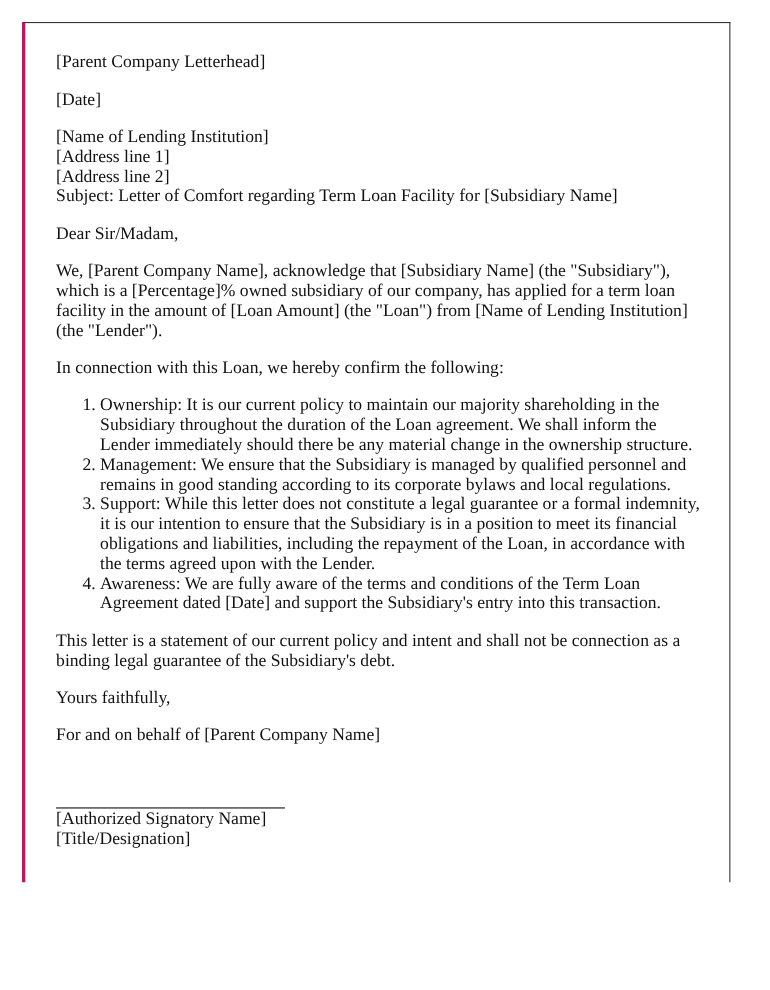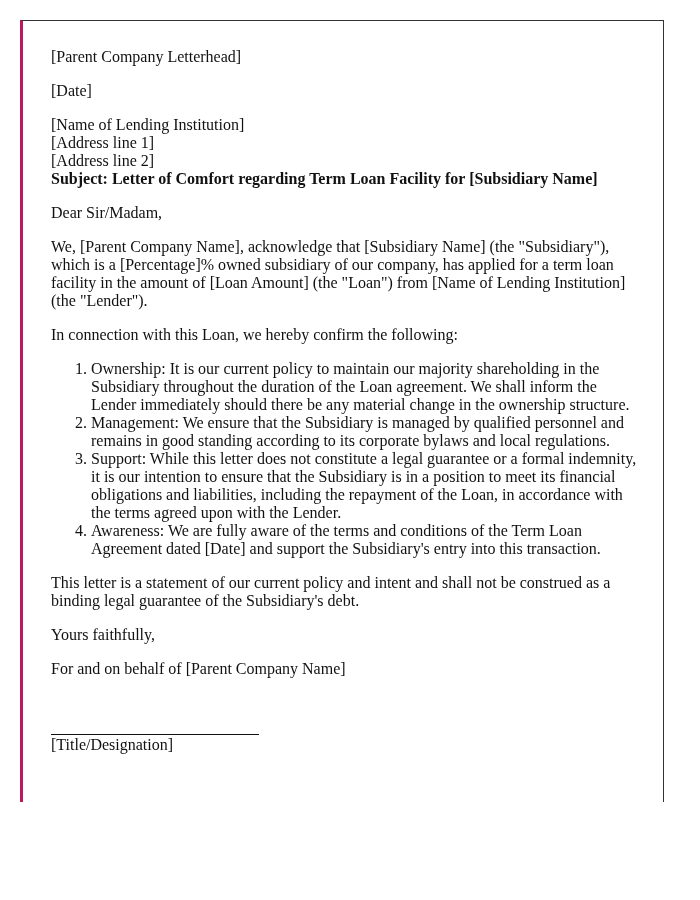--- a/index.html
+++ b/index.html
@@ -33,21 +33,21 @@
       left: 28px;
       top: 27px;
       width: 590px;
       line-height: 18px;
     }
     p {
       margin: 0 0 16px 0;
     }
     .address-block p { margin: 0; }
     .address-block { margin-bottom: 0; }
-    .subject { font-weight: bold; }
+    .subject { font-weight: normal; }
     ol {
       margin: 0 0 16px 0;
       padding-left: 40px;
     }
     ol li { margin: 0; }
     ol li b { font-weight: normal; }
     .sig-space { height: 40px; }
     .sig-line {
       width: 208px;
       border-top: 1px solid #111111;
@@ -75,23 +75,24 @@
     <p>We, [Parent Company Name], acknowledge that [Subsidiary Name] (the "Subsidiary"), which is a [Percentage]% owned subsidiary of our company, has applied for a term loan facility in the amount of [Loan Amount] (the "Loan") from [Name of Lending Institution] (the "Lender").</p>
     <p>In connection with this Loan, we hereby confirm the following:</p>
 
     <ol>
       <li><b>Ownership:</b><span> It is our current policy to maintain our majority shareholding in the Subsidiary throughout the duration of the Loan agreement. We shall inform the Lender immediately should there be any material change in the ownership structure.</span></li>
       <li><b>Management:</b><span> We ensure that the Subsidiary is managed by qualified personnel and remains in good standing according to its corporate bylaws and local regulations.</span></li>
       <li><b>Support:</b><span> While this letter does not constitute a legal guarantee or a formal indemnity, it is our intention to ensure that the Subsidiary is in a position to meet its financial obligations and liabilities, including the repayment of the Loan, in accordance with the terms agreed upon with the Lender.</span></li>
       <li><b>Awareness:</b><span> We are fully aware of the terms and conditions of the Term Loan Agreement dated [Date] and support the Subsidiary's entry into this transaction.</span></li>
     </ol>
 
-    <p>This letter is a statement of our current policy and intent and shall not be construed as a binding legal guarantee of the Subsidiary's debt.</p>
+    <p>This letter is a statement of our current policy and intent and shall not be connection as a binding legal guarantee of the Subsidiary's debt.</p>
     <p>Yours faithfully,</p>
     <p>For and on behalf of [Parent Company Name]</p>
 
     <div class="sig-block">
       <div class="sig-space"></div>
       <div class="sig-line"></div>
+      <p>[Authorized Signatory Name]</p>
       <p>[Title/Designation]</p>
     </div>
   </div>
 </div>
 
 </body></html>

